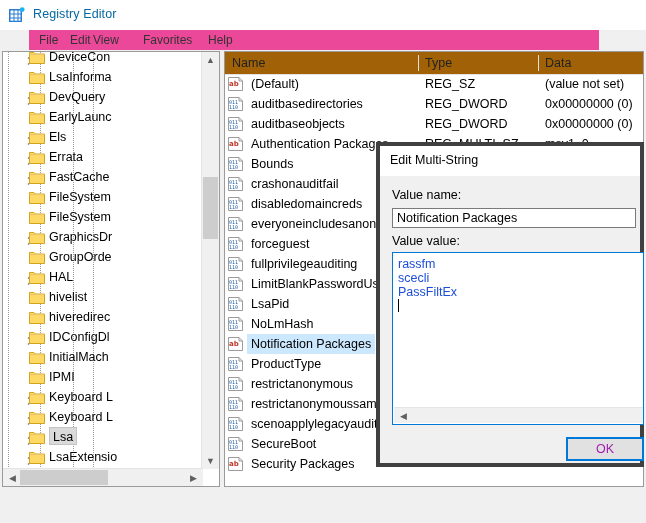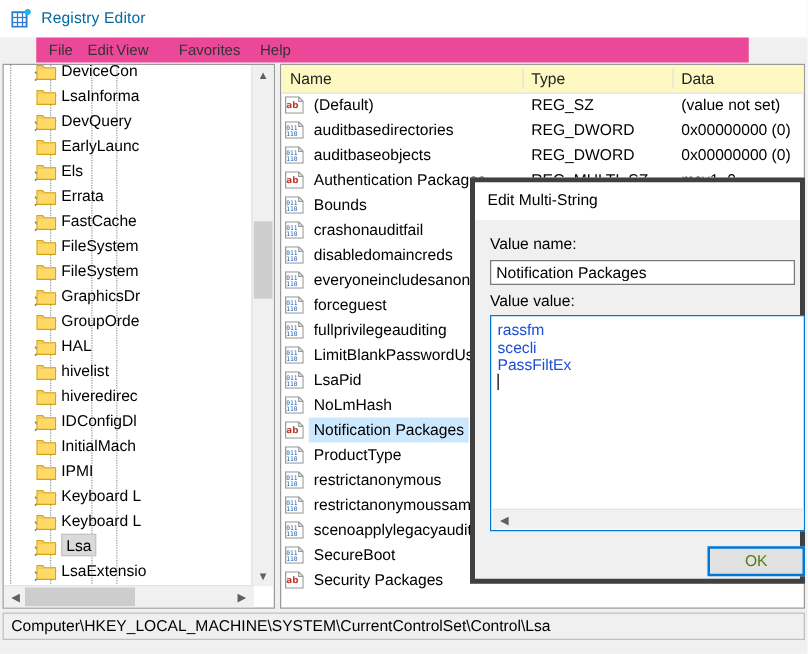--- a/index.html
+++ b/index.html
@@ -38,21 +38,21 @@
 
   
   .tvscroll{position:absolute;right:0;top:0;width:17px;height:417px;background:#f0f0f0;border-left:1px solid #e4e4e4;}
   .thscroll{position:absolute;left:0;bottom:0;width:200px;height:17px;background:#f0f0f0;border-top:1px solid #e4e4e4;}
   .sb-thumb{position:absolute;background:#cdcdcd;}
   .sb-arrow{position:absolute;color:#606060;font-size:9px;text-align:center;}
 
   
   .list-panel{position:absolute;left:224px;top:51px;width:420px;height:436px;background:#ffffff;
               border:1px solid #9a9a9a;box-sizing:border-box;overflow:hidden;}
-  .lheader{position:absolute;left:0;top:0;width:100%;height:22px;background:#fef9c3;border-bottom:1px solid #e3e3e3;}
+  .lheader{position:absolute;left:0;top:0;width:100%;height:22px;background:#a16207;border-bottom:1px solid #e3e3e3;}
   .lh-cell{position:absolute;top:0;height:22px;line-height:22px;font-size:12.5px;color:#222;padding-left:7px;box-sizing:border-box;}
   .lh-sep{position:absolute;top:3px;width:0;height:16px;border-left:1px solid #e0e0e0;}
   .lrow{position:absolute;left:0;width:100%;height:20px;line-height:20px;font-size:12.5px;white-space:nowrap;}
   .lrow.sel .namecell{background:#cce8ff;}
   .namecell{position:absolute;left:22px;top:0;height:20px;padding:0 4px;}
   .typecell{position:absolute;left:200px;top:0;}
   .datacell{position:absolute;left:320px;top:0;}
   .vicon{position:absolute;left:3px;top:3px;width:15px;height:14px;}
 
   
@@ -67,21 +67,21 @@
   .dlg-title span{position:absolute;left:10px;top:7px;font-size:12.5px;color:#000;}
   .dlg-lbl{position:absolute;font-size:12.5px;color:#000;}
   .dlg-input{position:absolute;background:#ffffff;border:1px solid #7a7a7a;box-sizing:border-box;
              font-family:"Liberation Sans","DejaVu Sans",sans-serif;font-size:12.5px;color:#000;
              padding:2px 4px;}
   .dlg-textarea{position:absolute;background:#ffffff;border:1px solid #0078d7;box-sizing:border-box;overflow:hidden;}
   .ta-line{position:absolute;left:5px;font-size:12.5px;line-height:14px;white-space:pre;color:#1d4ed8;}
   .caret{position:absolute;left:5px;width:1px;background:#000;}
   .ta-hscroll{position:absolute;left:1px;bottom:1px;height:15px;background:#f0f0f0;border-top:1px solid #e4e4e4;}
   .okbtn{position:absolute;background:#e1e1e1;border:2px solid #0078d7;box-sizing:border-box;
-         font-family:"Liberation Sans","DejaVu Sans",sans-serif;font-size:12.5px;color:#4d7c0f;
+         font-family:"Liberation Sans","DejaVu Sans",sans-serif;font-size:12.5px;color:#a21caf;
          text-align:center;line-height:20px;}
 </style>
 </head>
 <body>
 
 <div class="win">
 
   <div class="titlebar">
     <span class="title-icon">
       <svg width="16" height="16" viewBox="0 0 16 16">
@@ -556,17 +556,14 @@
       <div class="ta-line" style="top:32px">PassFiltEx</div>
       <div class="caret" style="top:46px;height:13px"></div>
       <div class="ta-hscroll" style="width:250px">
         <span class="sb-arrow" style="left:4px;top:3px;width:11px">◀</span>
       </div>
     </div>
 
     <div class="okbtn" style="left:186px;top:291px;width:78px;height:24px">OK</div>
   </div>
 
-  <div class="statusbar">
-    <span class="status-text">Computer\HKEY_LOCAL_MACHINE\SYSTEM\CurrentControlSet\Control\Lsa</span>
-  </div>
 
 </div>
 
 </body></html>

